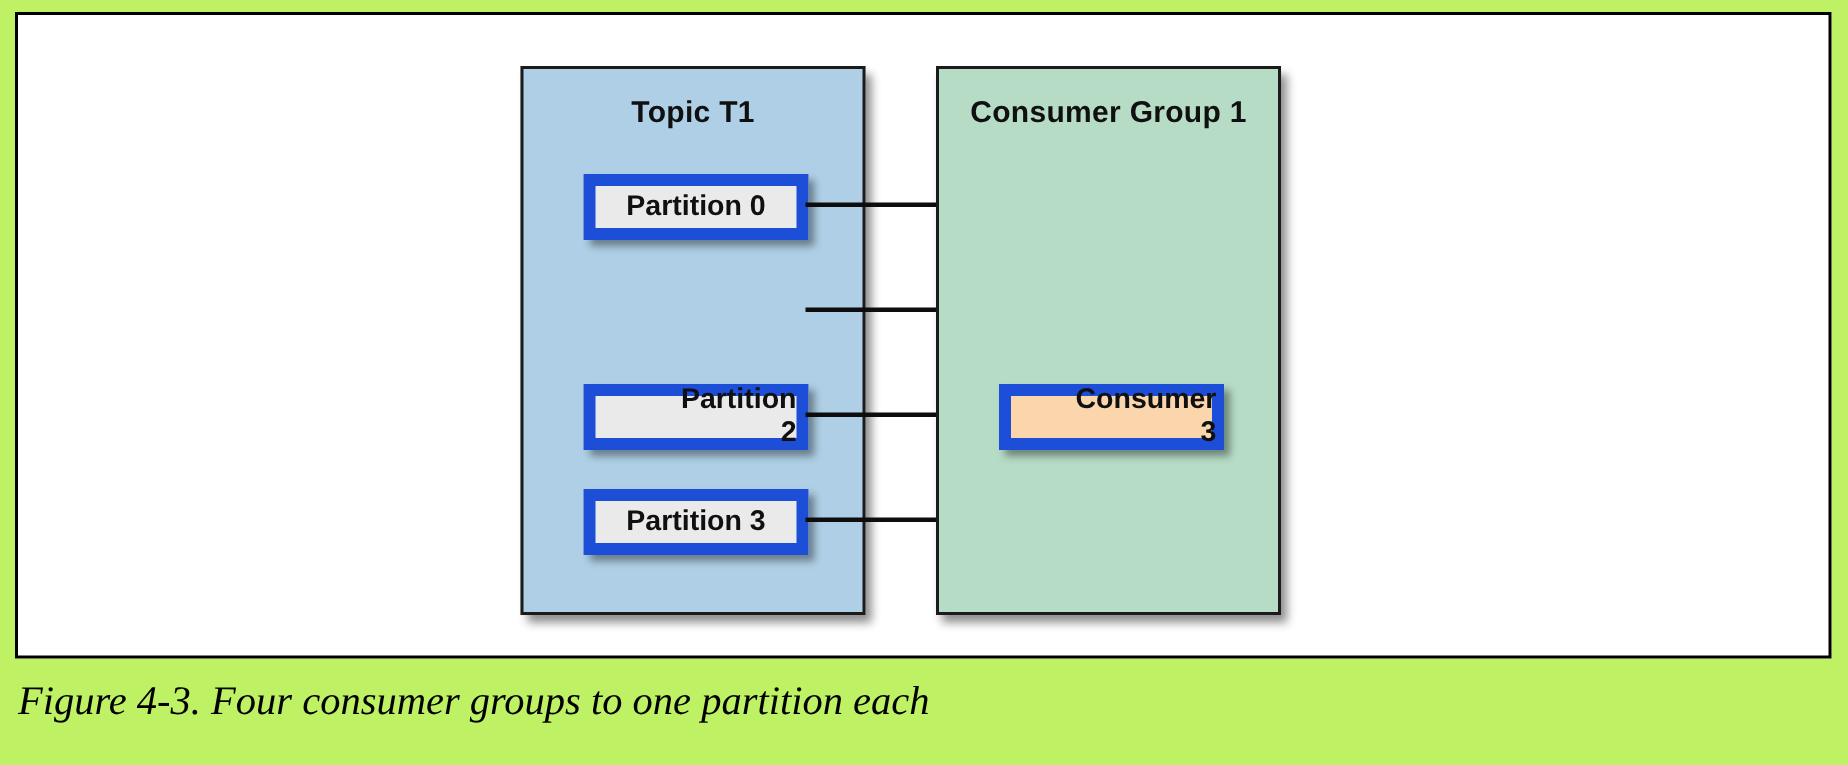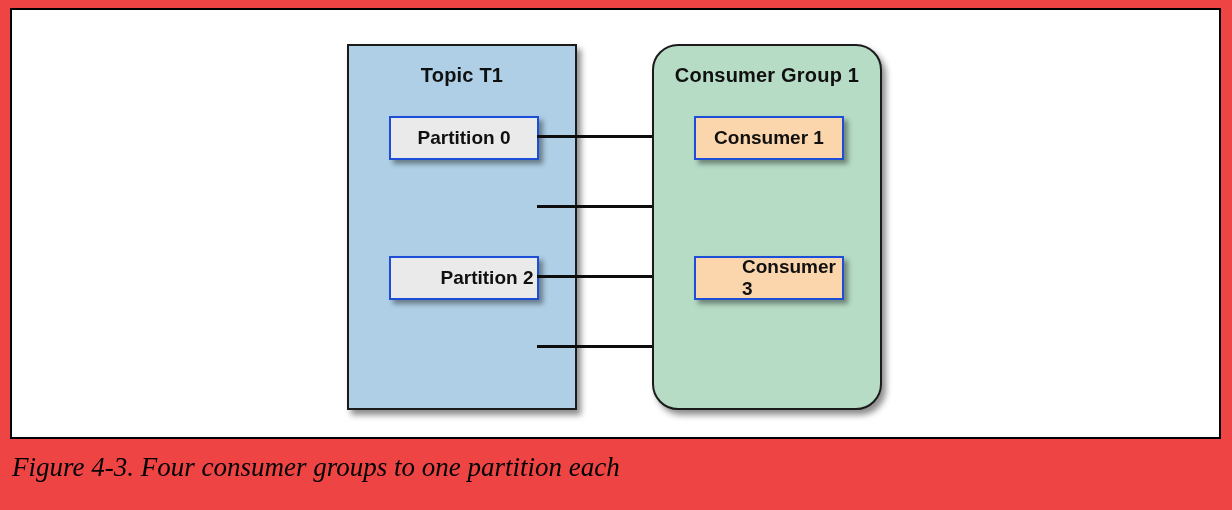--- a/index.html
+++ b/index.html
@@ -3,21 +3,21 @@
 <meta charset="utf-8">
 <style>
   * { box-sizing: border-box; }
   html, body { margin: 0; padding: 0; background: #ffffff; }
   body { font-family: "Liberation Sans", sans-serif; }
 
   .page {
     position: relative;
     width: 1232px;
     height: 510px;
-    background: #ef4444;
+    background: #bef264;
     overflow: hidden;
   }
 
   .frame {
     position: absolute;
     left: 10px;
     top: 8px;
     width: 1211px;
     height: 431px;
     border: 2px solid #000000;
@@ -26,44 +26,45 @@
 
   .big-box {
     position: absolute;
     top: 34px;
     width: 230px;
     height: 366px;
     border: 2px solid #1b1b1b;
     box-shadow: 4px 5px 6px rgba(0,0,0,0.45);
   }
   .topic-box { left: 335px; background: var(--topic-bg, #aecfe5); }
-  .group-box { left: 640px; background: var(--group-bg, #b6dcc6); border-radius: 26px; }
+  .group-box { left: 612px; background: var(--group-bg, #b6dcc6); }
 
   .box-title {
     text-align: center;
     padding-top: 18px;
     font-weight: bold;
     font-size: 20px;
     letter-spacing: 0.2px;
     color: #101010;
   }
 
   .node {
     position: absolute;
     left: 40px;
     width: 150px;
     height: 44px;
-    border: 2px solid #1d4ed8;
+    border: 8px solid #1d4ed8;
     box-shadow: 4px 4px 5px rgba(0,0,0,0.40);
     display: flex;
     align-items: center;
     justify-content: center;
     font-weight: bold;
     font-size: 19px;
     color: #101010;
+    text-align: right;
   }
   .partition { background: var(--partition-bg, #eaeaea); }
   .consumer  { background: var(--consumer-bg, #fbd5ac); }
 
   .r0 { top: 70px; }
   .r1 { top: 140px; }
   .r2 { top: 210px; padding-left: 46px; }
   .r3 { top: 280px; }
 
   .arrow {
@@ -105,30 +106,30 @@
 <body>
 
 <div class="page">
 
   <div class="frame">
 
     <div class="big-box topic-box">
       <div class="box-title">Topic T1</div>
       <div class="node partition r0">Partition 0</div>
       <div class="node partition r2">Partition 2</div>
+      <div class="node partition r3">Partition 3</div>
     </div>
 
     <div class="arrow a0"></div>
     <div class="arrow a1"></div>
     <div class="arrow a2"></div>
     <div class="arrow a3"></div>
 
     <div class="big-box group-box">
       <div class="box-title">Consumer Group 1</div>
-      <div class="node consumer r0">Consumer 1</div>
       <div class="node consumer r2">Consumer 3</div>
     </div>
 
   </div>
 
   <div class="caption">Figure 4-3. Four consumer groups to one partition each</div>
 
 </div>
 
 </body></html>

